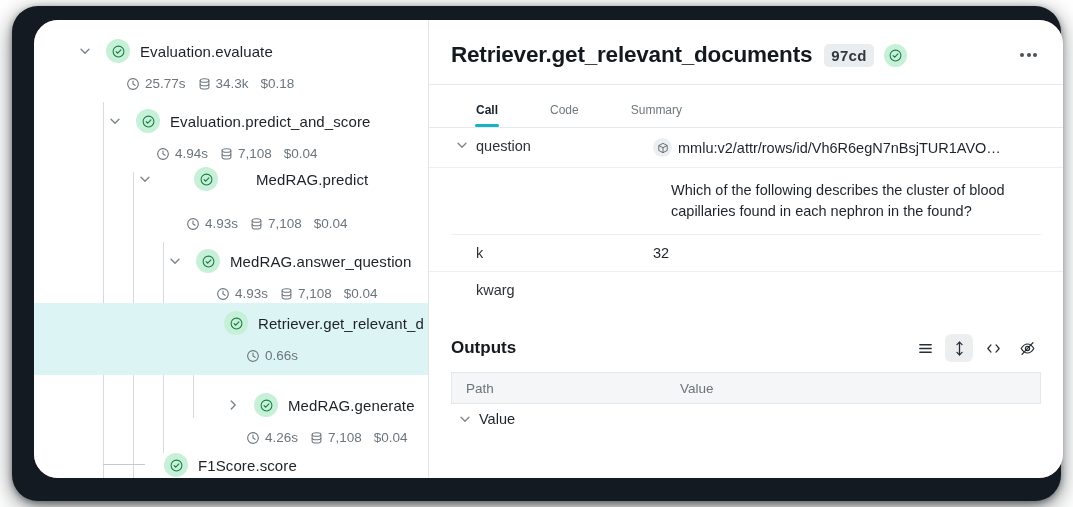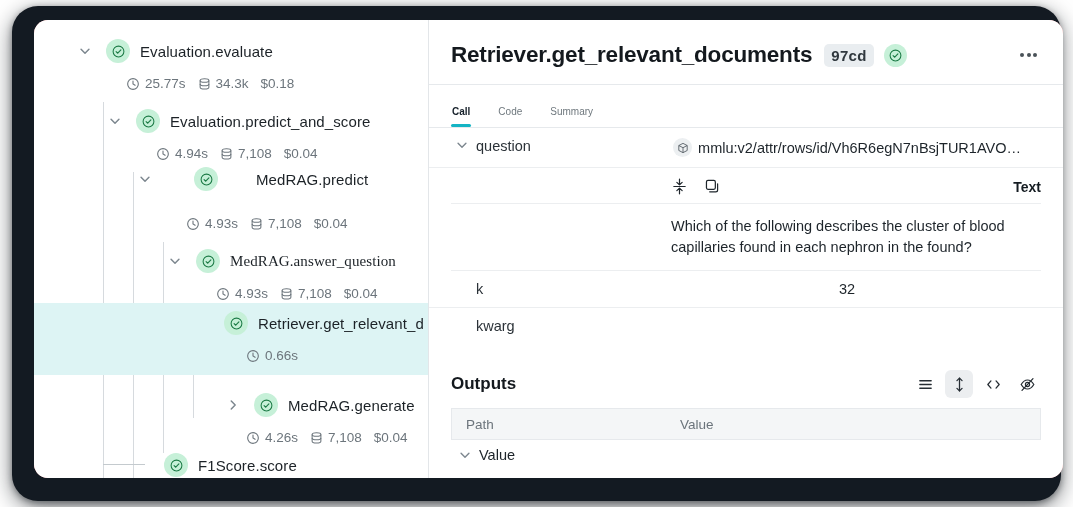--- a/index.html
+++ b/index.html
@@ -17,21 +17,21 @@
     width: 1049px; height: 495px;
     border-radius: 26px;
     background: #131a22;
     box-shadow: 0 6px 22px rgba(10,14,20,.55), 0 2px 6px rgba(10,14,20,.4);
   }
   #card {
     position: absolute;
     left: 22px; top: 14px;
     width: 1029px; height: 458px;
     background: #fca5a5;
-    border-radius: 14px;
+    border-radius: 24px;
     overflow: hidden;
     display: flex;
   }
 
   
   #tree {
     position: relative;
     width: 395px;
     height: 100%;
     background: #ffffff;
@@ -147,24 +147,25 @@
 
   #tabs {
     display: flex;
     align-items: flex-end;
     gap: 26px;
     padding: 0 22px;
     height: 42px;
     position: relative;
   }
   .tab {
-    font-size: 10px;
+    font-size: 12px;
     color: #6f787e;
     padding: 0 1px 10px 1px;
     position: relative;
+    margin-left: 24px;
   }
   .tab.active { color: #16202a; font-weight: bold; }
   .tab.active::after {
     content: "";
     position: absolute;
     left: 0; right: 0; bottom: 0;
     height: 3px;
     background: #14b4c4;
     border-radius: 2px;
   }
@@ -191,21 +192,20 @@
   }
   .kvrow .kvval {
     flex: 1 1 auto;
     font-size: 14.5px;
     color: #1d242a;
     padding: 10px 0;
     display: flex;
     align-items: center;
     gap: 6px;
     min-width: 0;
-    justify-content: center;
   }
   .refchip {
     width: 19px; height: 19px;
     border-radius: 50%;
     background: #eceff1;
     display:flex; align-items:center; justify-content:center;
     flex: 0 0 19px;
   }
   .reftext {
     white-space: nowrap;
@@ -385,21 +385,21 @@
               <path d="M2 4 v4 c0 1.2 2.2 2.1 5 2.1 s5-.9 5-2.1 V4" fill="none" stroke="currentColor" stroke-width="1.2"></path>
               <path d="M2 8 v3.6 c0 1.2 2.2 2.1 5 2.1 s5-.9 5-2.1 V8" fill="none" stroke="currentColor" stroke-width="1.2"></path>
             </svg>
         <span>7,108</span>
       </span>
       <span class="mitem" style="margin-left:5px;">
         <span>$0.04</span>
       </span>
     </div>
 
-    <div class="row" style="top:226px;font-family:Liberation Serif, serif;">
+    <div class="row" style="top:226px;">
       <div class="chev" style="margin-left:130px;">
         <svg width="14" height="14" viewBox="0 0 16 16">
               <path d="M3.5 6 L8 10.5 L12.5 6" fill="none" stroke="currentColor" stroke-width="1.7" stroke-linecap="round" stroke-linejoin="round"></path>
             </svg>
       </div>
       <div class="status" style="margin-left:10px;">
         <svg width="15" height="15" viewBox="0 0 20 20">
               <circle cx="10" cy="10" r="7.2" fill="none" stroke="#1b7a45" stroke-width="1.4"></circle>
               <path d="M6.8 10.2 L9 12.3 L13.2 7.8" fill="none" stroke="#1b7a45" stroke-width="1.5" stroke-linecap="round" stroke-linejoin="round"></path>
             </svg>
@@ -530,37 +530,20 @@
           <svg width="12" height="12" viewBox="0 0 16 16">
                 <path d="M8 1.8 L13.6 4.7 V11.3 L8 14.2 L2.4 11.3 V4.7 Z" fill="none" stroke="#4b545b" stroke-width="1.1" stroke-linejoin="round"></path>
                 <path d="M2.4 4.7 L8 7.6 L13.6 4.7 M8 7.6 V14.2" fill="none" stroke="#4b545b" stroke-width="1.1" stroke-linejoin="round"></path>
               </svg>
         </span>
         <span class="reftext">mmlu:v2/attr/rows/id/Vh6R6egN7nBsjTUR1AVO…</span>
       </span>
     </div>
 
     <div id="qbody">
-      <div id="qtoolbar">
-        <span class="tbicon">
-          <svg width="17" height="17" viewBox="0 0 18 18">
-                <path d="M9 1.2 V7.2 M6.2 4.6 L9 7.3 L11.8 4.6" fill="none" stroke="currentColor" stroke-width="1.3" stroke-linecap="round" stroke-linejoin="round"></path>
-                <path d="M3 9 H15" fill="none" stroke="currentColor" stroke-width="1.3" stroke-linecap="round"></path>
-                <path d="M9 16.8 V10.8 M6.2 13.4 L9 10.7 L11.8 13.4" fill="none" stroke="currentColor" stroke-width="1.3" stroke-linecap="round" stroke-linejoin="round"></path>
-              </svg>
-        </span>
-        <span class="tbicon">
-          <svg width="17" height="17" viewBox="0 0 18 18">
-                <rect x="2.6" y="2.6" width="9.4" height="9.4" rx="1.6" fill="none" stroke="currentColor" stroke-width="1.3"></rect>
-                <path d="M6 14.6 h6.4 a2 2 0 0 0 2-2 V6.2" fill="none" stroke="currentColor" stroke-width="1.3" stroke-linecap="round"></path>
-              </svg>
-        </span>
-        <span class="spacer"></span>
-        <span class="tblabel">Text</span>
-      </div>
       <div id="qtext">Which of the following describes the cluster of blood capillaries found in each nephron in the found?</div>
     </div>
 
     <div class="kvrow">
       <span class="kvchev"></span>
       <span class="kvkey">k</span>
       <span class="kvval">32</span>
     </div>
 
     <div class="kvrow" style="border-bottom:none;">

